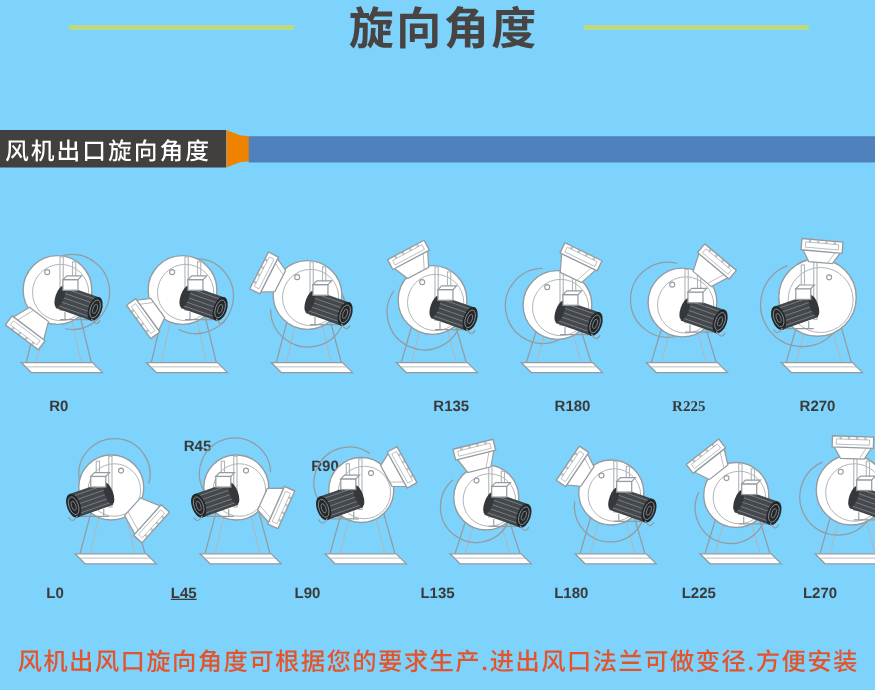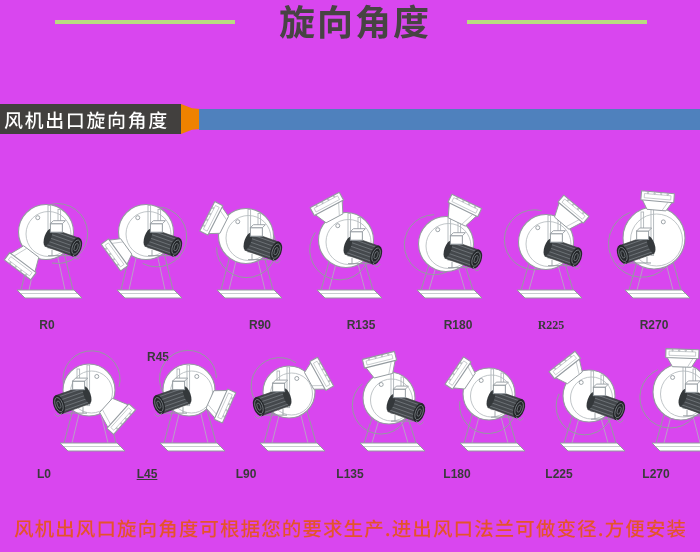--- a/index.html
+++ b/index.html
@@ -1,18 +1,18 @@
 <!DOCTYPE html>
 <html><head>
 <meta charset="utf-8">
 <style>
   * { margin:0; padding:0; box-sizing:border-box; }
   html,body { background:#fff; }
   body { font-family:"Liberation Sans","DejaVu Sans",sans-serif; }
-  .page { position:relative; width:700px; height:552px; background:#d946ef; overflow:hidden; }
+  .page { position:relative; width:700px; height:552px; background:#7dd3fc; overflow:hidden; }
   .sr { position:absolute; width:1px; height:1px; overflow:hidden; clip:rect(0 0 0 0); white-space:nowrap; }
 
   
   .header { position:absolute; left:0; top:0; width:700px; height:44px; }
   .h-line { position:absolute; top:20px; height:4px; background:#b9da80; }
   .h-line.left { left:55px; width:180px; }
   .h-line.right { left:467px; width:180px; }
   .title-svg { position:absolute; left:279px; top:0; }
 
   
@@ -182,21 +182,21 @@
             <line x1="48.089" y1="95.198" x2="71.589" y2="103.448" stroke="#797f84" stroke-width="0.75"></line>
             <line x1="46.868" y1="98.676" x2="70.368" y2="106.926" stroke="#797f84" stroke-width="0.75"></line>
             <ellipse cx="76.1" cy="101.125" rx="5.4" ry="10" transform="rotate(19.3 76.1 101.1)" fill="#24272a"></ellipse>
             <ellipse cx="76.1" cy="101.125" rx="3.7" ry="7.4" transform="rotate(19.3 76.1 101.1)" fill="none" stroke="#868d92" stroke-width="0.7"></ellipse>
             <ellipse cx="76.1" cy="101.125" rx="1.7" ry="3.9" transform="rotate(19.3 76.1 101.1)" fill="none" stroke="#868d92" stroke-width="0.6"></ellipse>
             <ellipse cx="47.9" cy="91.225" rx="3.4" ry="9" transform="rotate(19.3 47.9 91.2)" fill="#34383b"></ellipse>
             <rect x="50.36" y="77.695" width="12" height="8.5" fill="#fff" stroke="#949ba0" stroke-width="1"></rect>
             <polygon fill="#fff" stroke="#949ba0" stroke-width="0.9" points="50.4,77.7 53.4,74.7 65.4,74.7 62.4,77.7"></polygon>
             <path d="M 73.1 109.1 q 4.0 7 7.0 1" fill="none" stroke="#949ba0" stroke-width="0.9"></path>
           </svg>
-        <figcaption class="fan-label" style="transform: translateX(10px);">R90</figcaption>
+        <figcaption class="fan-label" style="transform: translateX(10px); margin-top: 48px;">R90</figcaption>
       </figure>
       <figure class="cell">
         <svg class="fan" xmlns="http://www.w3.org/2000/svg" viewBox="0 0 100 162">
             <line x1="33" y1="98.25" x2="21" y2="140" stroke="#949ba0" stroke-width="1"></line>
             <line x1="39" y1="102.375" x2="29" y2="140" stroke="#b0b6ba" stroke-width="0.8"></line>
             <line x1="61" y1="98.25" x2="73" y2="140" stroke="#949ba0" stroke-width="1"></line>
             <line x1="55" y1="102.375" x2="65" y2="140" stroke="#b0b6ba" stroke-width="0.8"></line>
             <circle cx="46" cy="90" r="27.5" fill="#fff" stroke="#949ba0" stroke-width="1.1"></circle>
             <circle cx="48.5" cy="92" r="22.5" fill="none" stroke="#b0b6ba" stroke-width="0.8"></circle>
             <circle cx="37.75" cy="75.7" r="2" fill="none" stroke="#949ba0" stroke-width="0.9"></circle>

